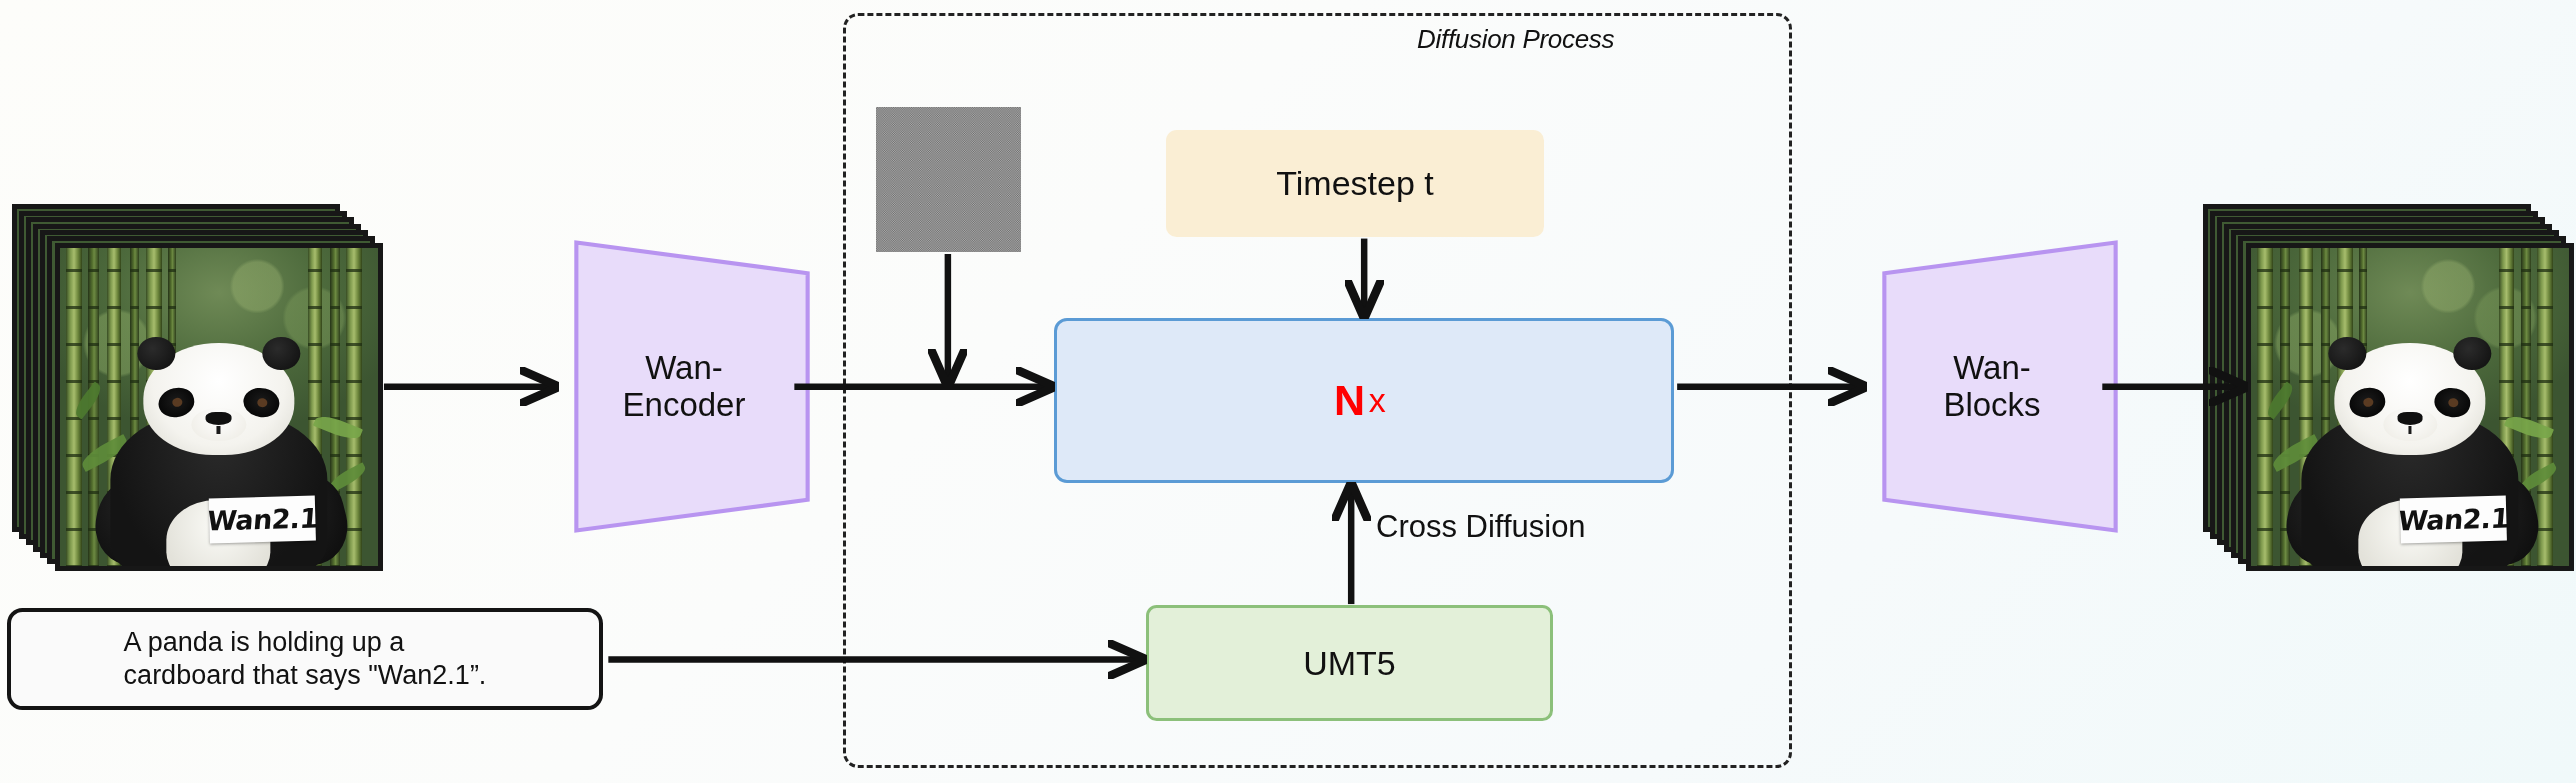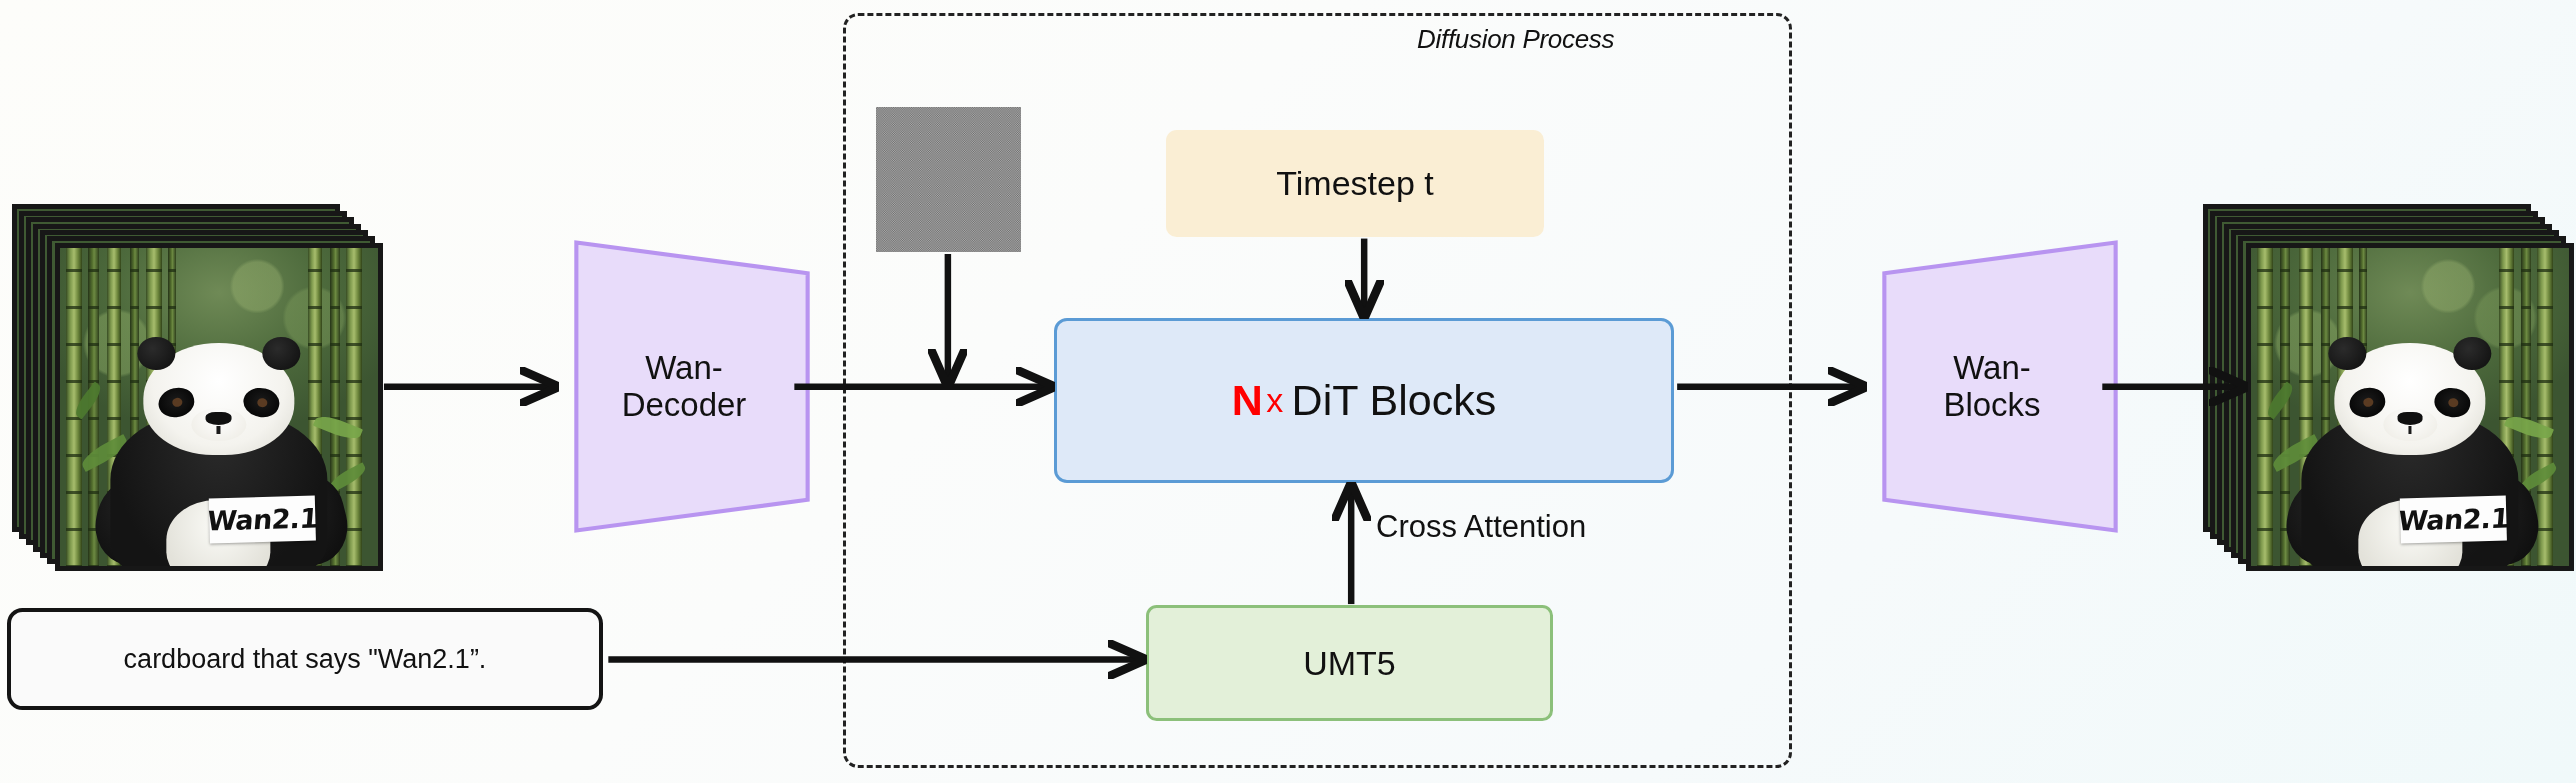--- a/index.html
+++ b/index.html
@@ -298,21 +298,21 @@
       </div>
     </div>
   </div>
 
   <div class="trapwrap" style="left:558px;top:239px;width:236px;height:295px;">
     <svg width="236" height="295" viewBox="0 0 400 500">
       <polygon points="4,6 396,58 396,442 4,494" fill="#e8dcfa" stroke="#b894f0" stroke-width="7"></polygon>
     </svg>
     <div class="trap-label">
       <span>Wan-</span>
-      <span>Decoder</span>
+      <span>Encoder</span>
     </div>
   </div>
 
   <div class="trapwrap" style="left:1866px;top:239px;width:236px;height:295px;">
     <svg width="236" height="295" viewBox="0 0 400 500">
       <polygon points="4,58 396,6 396,494 4,442" fill="#e8dcfa" stroke="#b894f0" stroke-width="7"></polygon>
     </svg>
     <div class="trap-label">
       <span>Wan-</span>
       <span>Blocks</span>
@@ -321,34 +321,34 @@
 
   <div class="abs" id="noise-patch"></div>
 
   <div class="pbox" id="timestep-box">
     <span>Timestep t</span>
   </div>
 
   <div class="pbox" id="dit-box">
     <span class="nx">N</span>
     <span class="xs">x</span>
-    <span>DiT Blocks</span>
   </div>
 
   <div class="pbox" id="umt5-box">
     <span>UMT5</span>
   </div>
 
   <div class="pbox" id="prompt-box">
     <div>
+      <div>A panda is holding up a</div>
       <div>cardboard that says "Wan2.1”.</div>
     </div>
   </div>
 
-  <div class="abs" id="cross-attn-label">Cross Attention</div>
+  <div class="abs" id="cross-attn-label">Cross Diffusion</div>
 
   <svg id="wires" viewBox="0 0 4362 1326" width="2576" height="783">
     <defs>
       <marker id="ah" viewBox="0 0 10 10" refX="9" refY="5" markerWidth="6" markerHeight="6" orient="auto-start-reverse">
         <path d="M0,0.6 L10,5 L0,9.4" fill="none" stroke="#111" stroke-width="2.2" stroke-linecap="round" stroke-linejoin="round"></path>
       </marker>
     </defs>
     <g stroke="#111" stroke-width="11" fill="none">
 
       <line x1="650" y1="655" x2="940" y2="655" marker-end="url(#ah)"></line>

